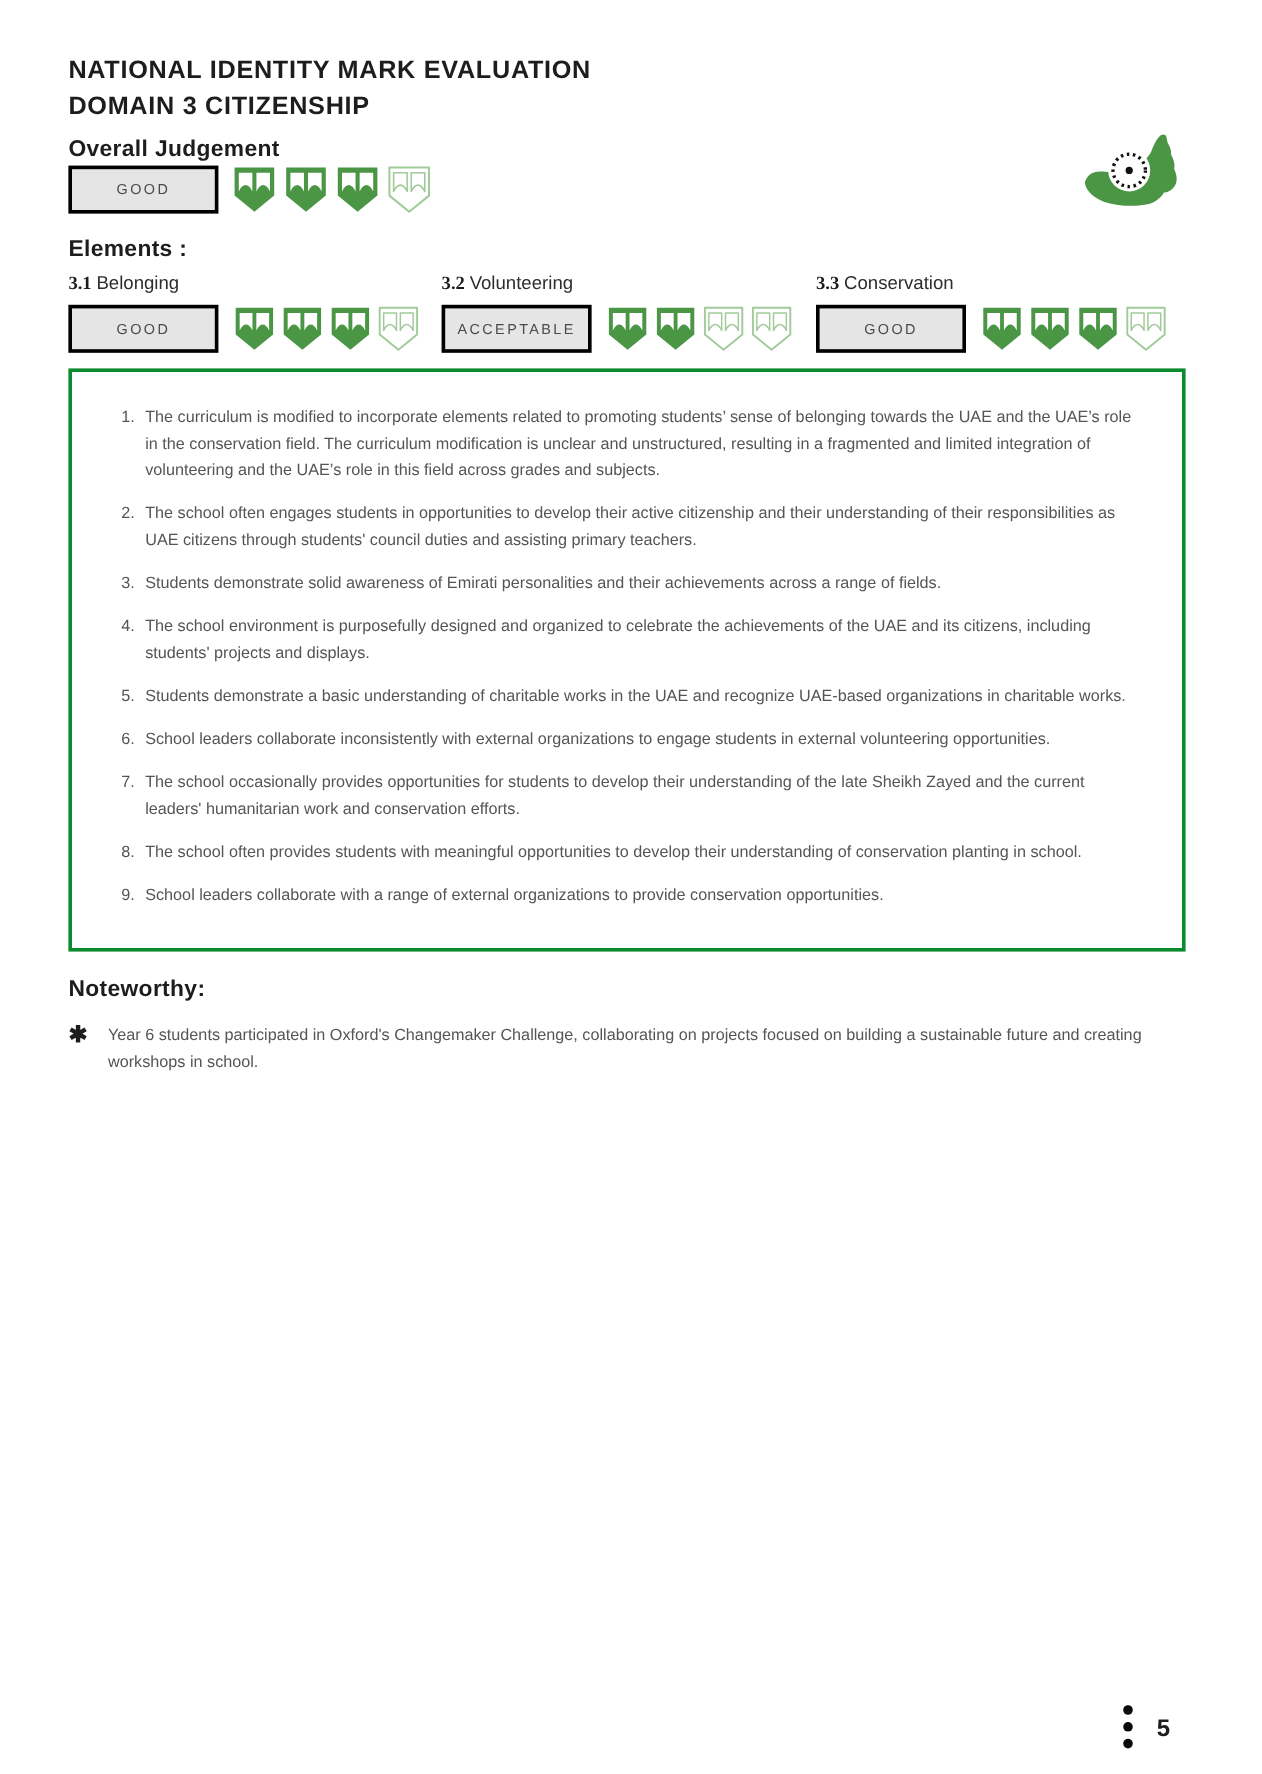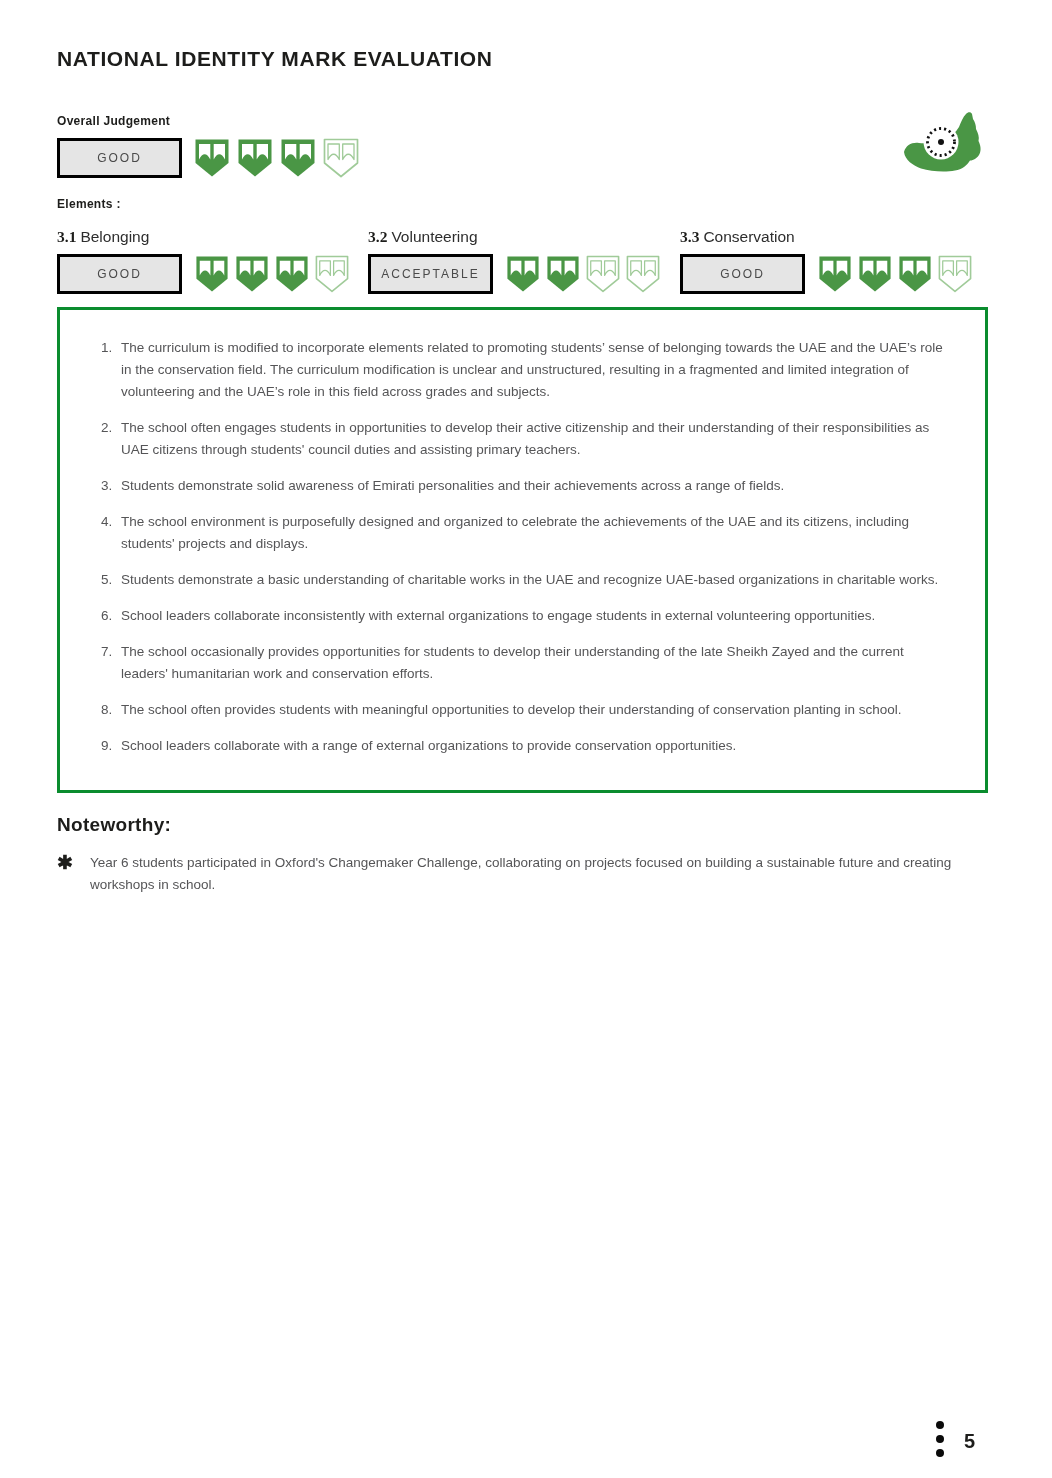--- a/index.html
+++ b/index.html
@@ -7,21 +7,21 @@
     position:relative;width:1052px;height:1478px;background:#fff;
     font-family:"Liberation Sans",sans-serif;color:#1d1d1b;overflow:hidden;border-radius:14px;
   }
   
   .hdr{position:absolute;left:57px;top:44px;}
   .hdr h1{
     margin:0;font-size:21px;line-height:30px;font-weight:bold;
     letter-spacing:0.6px;color:#1d1d1b;
   }
   
-  .sec-label{font-size:12px;font-weight:bold;color:#1d1d1b;letter-spacing:0.3px;}
+  .sec-label{font-size:19px;font-weight:bold;color:#1d1d1b;letter-spacing:0.3px;}
   .overall-label{position:absolute;left:57px;top:114px;}
   .overall-row{position:absolute;left:57px;top:138px;display:flex;align-items:center;}
   .jbox{
     width:119px;height:34px;border:3px solid #000;background:#e5e5e5;
     display:flex;align-items:center;justify-content:center;flex:0 0 auto;
   }
   .jbox span{font-size:12px;letter-spacing:2px;color:#4a4a4a;font-weight:normal;}
   .ratings{display:flex;gap:7px;margin-left:12px;align-items:center;}
   .ri{width:36px;height:40px;display:block;}
   .ri.f path.sh{fill:var(--green);}
@@ -65,20 +65,21 @@
   .footer-dots i{width:8px;height:8px;border-radius:50%;background:#0a0a0a;}
   .page-num{position:absolute;left:964px;top:1430px;font-size:20px;font-weight:bold;color:#1d1d1b;}
 </style>
 </head>
 <body>
 
 <div class="page">
 
   <div class="hdr">
     <h1>NATIONAL IDENTITY MARK EVALUATION</h1>
+    <h1>DOMAIN 3 CITIZENSHIP</h1>
   </div>
 
   <svg class="uae" viewBox="0 0 92 78">
     <path fill="var(--green)" d="M3,42 C5,35 11,32 18,33 C27,34 36,32 44,29 C50,27 55,22 58,17 C60,12 62,7 65,4 C67,1.5 70,1.5 71,4 L72,9 C74,12 75,15 75,19 C77,23 78.5,27 77.5,31 C79.5,35 80.5,40 78.5,44 C76.5,48 72.5,50.5 69,50.5 C66,55.5 61,59.5 54,60.5 C44,62.5 30,61.5 20,58.5 C12,55.5 4,50 3,42 Z"></path>
     <circle cx="40" cy="32" r="17.5" fill="#fff"></circle>
     <circle cx="40" cy="32" r="13.5" fill="none" stroke="#111" stroke-width="2.8" stroke-dasharray="2.1 3"></circle>
     <circle cx="40" cy="32" r="3" fill="#111"></circle>
   </svg>
 
   <div class="sec-label overall-label">Overall Judgement</div>

